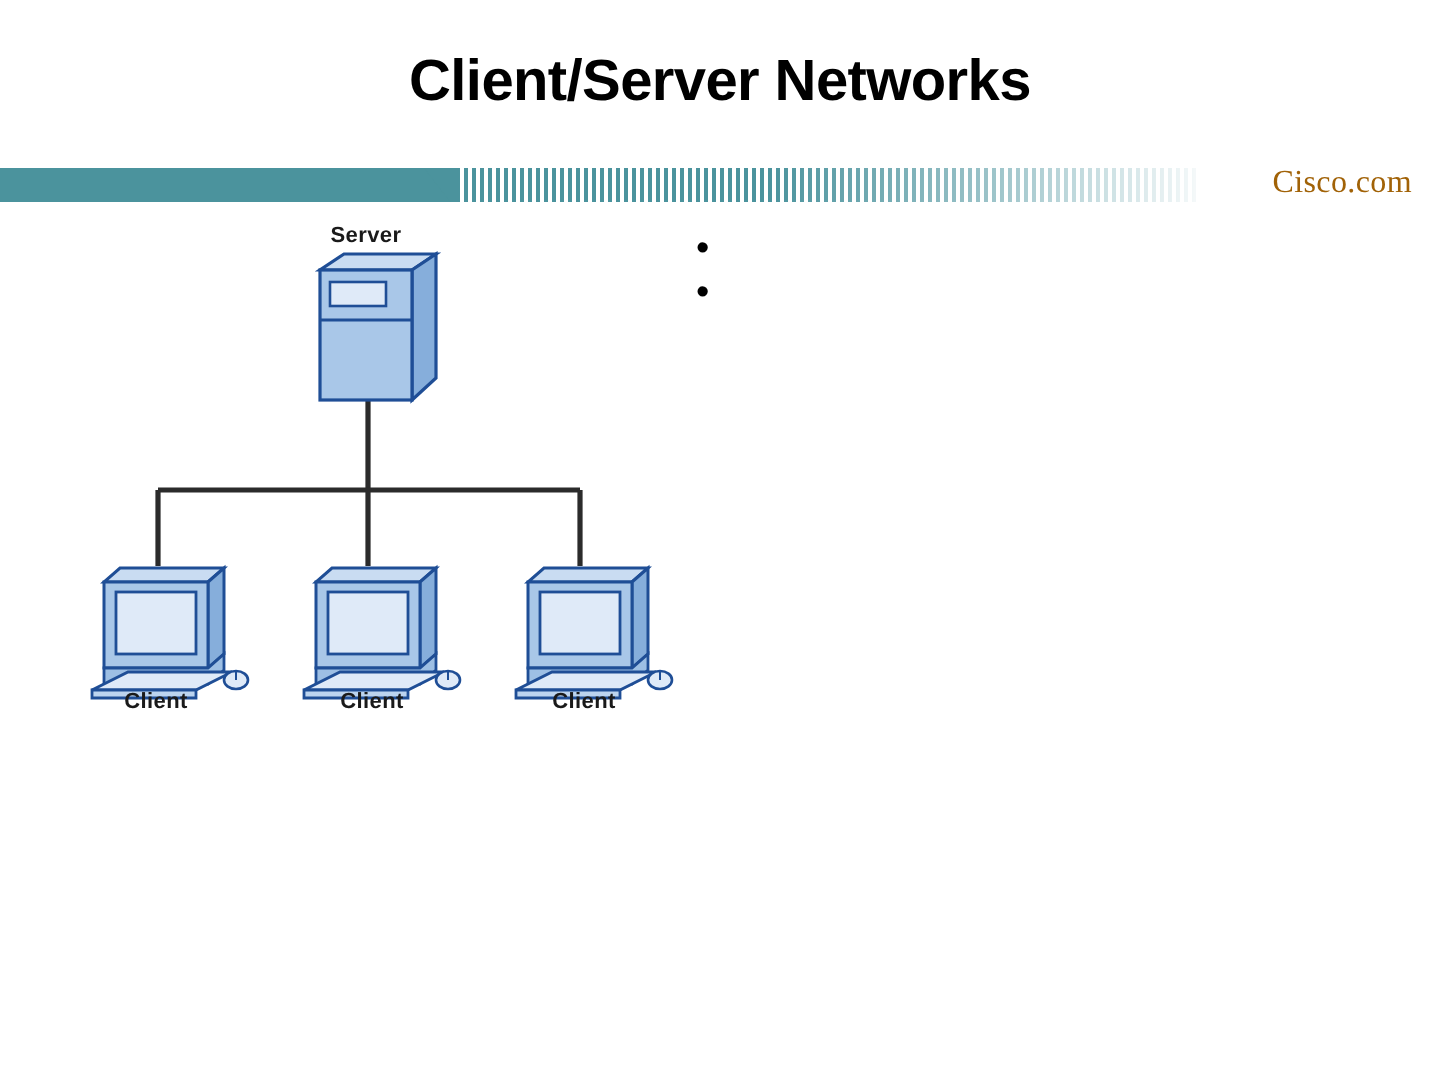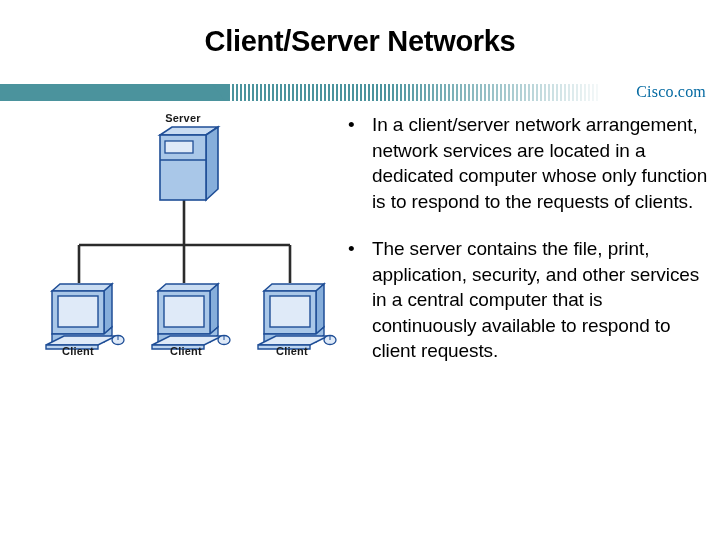--- a/index.html
+++ b/index.html
@@ -78,21 +78,21 @@
         rgba(0,0,0,1) 42%,
         rgba(0,0,0,0.55) 72%,
         rgba(0,0,0,0.18) 93%,
         rgba(0,0,0,0.05) 100%);
   }
   .banner-brand {
     position: absolute;
     right: 14px;
     top: -1px;
     font-size: 16px;
-    color: #0369a1;
+    color: #a16207;
     font-family: "Liberation Serif", serif;
     letter-spacing: 0.2px;
     white-space: nowrap;
   }
 
   
   .diagram {
     position: absolute;
     left: 20px;
     top: 108px;
@@ -220,21 +220,19 @@
   <div class="node-label label-server">Server</div>
   <div class="node-label label-client-1">Client</div>
   <div class="node-label label-client-2">Client</div>
   <div class="node-label label-client-3">Client</div>
 </div>
 
 <div class="body-col">
 
   <div class="bullet">
     <span class="dot">•</span>
-    <span>In a client/server network arrangement, network services are located in a dedicated computer whose only function is to respond to the requests of clients.</span>
   </div>
 
   <div class="bullet">
     <span class="dot">•</span>
-    <span>The server contains the file, print, application, security, and other services in a central computer that is continuously available to respond to client requests.</span>
   </div>
 
 </div>
 
 </body></html>

